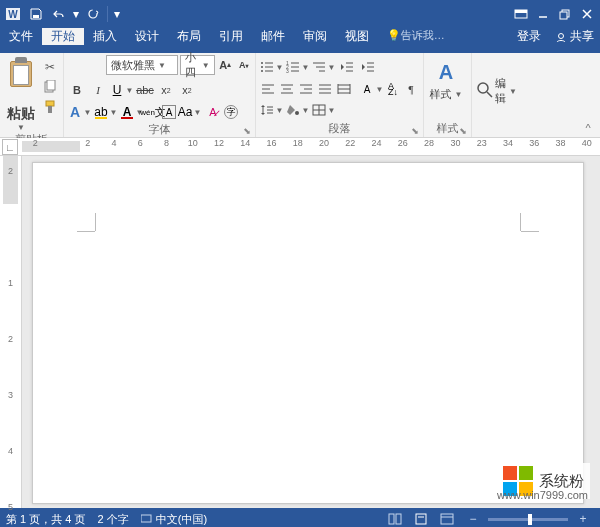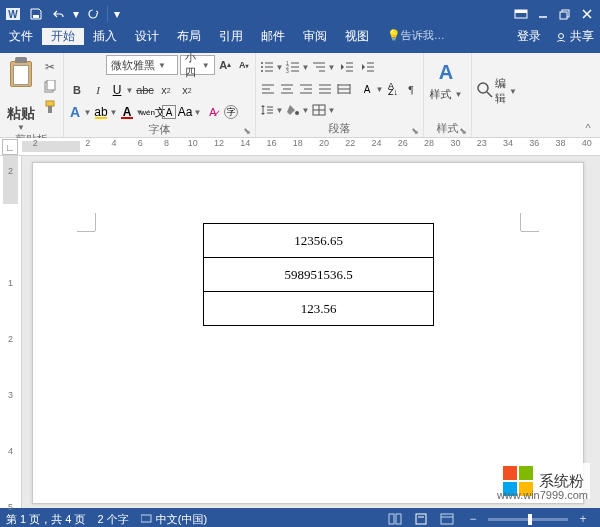--- a/index.html
+++ b/index.html
@@ -492,33 +492,20 @@
         <div class="vmark" style="top: 290px;">4</div>
         <div class="vmark" style="top: 346px;">5</div>
       </div>
   </div>
   <div class="docarea">
     <div class="page">
       <div class="margin-mark mm-tl-h"></div>
       <div class="margin-mark mm-tl-v"></div>
       <div class="margin-mark mm-tr-h"></div>
       <div class="margin-mark mm-tr-v"></div>
-      <table class="doc-table">
-        <tbody>
-            <tr>
-              <td>12356.65</td>
-            </tr>
-        <tr>
-              <td>598951536.5</td>
-            </tr>
-        <tr>
-              <td>123.56</td>
-            </tr>
-      </tbody>
-        </table>
     </div>
   </div>
 </div>
 
 <div class="statusbar">
   <span>第 1 页，共 4 页</span>
   <span>2 个字</span>
   <span>
     <svg width="12" height="10" style="display:inline">
         <rect x="0" y="2" width="10" height="7" fill="none" stroke="#c5d5ec"></rect>

